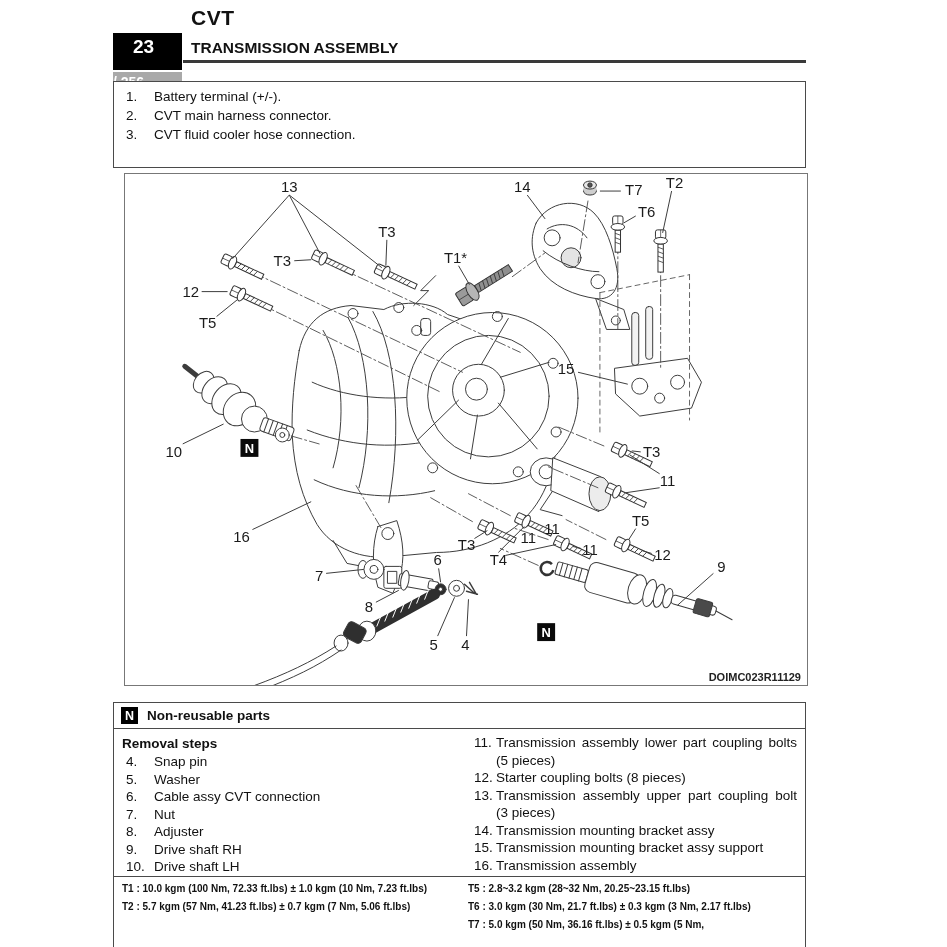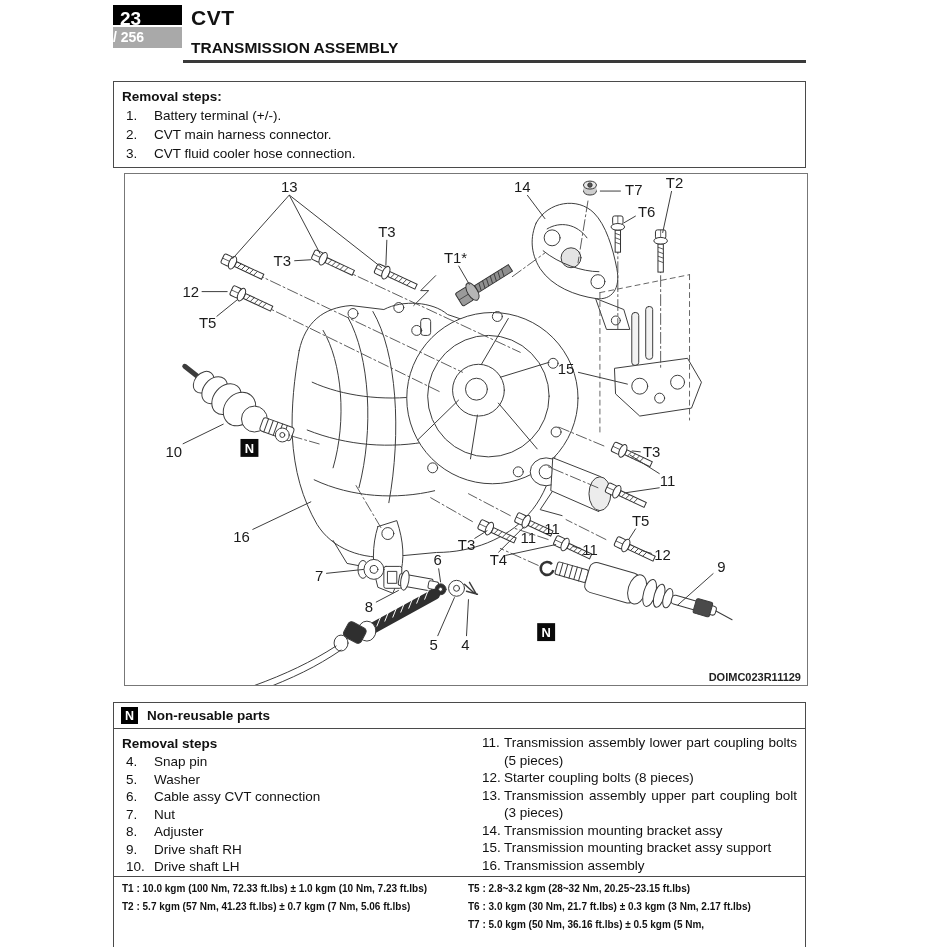--- a/index.html
+++ b/index.html
@@ -1,42 +1,42 @@
 <!DOCTYPE html>
 <html><head>
 <meta charset="utf-8">
 <style>
   html,body{margin:0;padding:0;background:#fff;}
   body{width:947px;height:947px;overflow:hidden;font-family:"Liberation Sans",sans-serif;color:#111;position:relative;}
   .page{position:absolute;inset:0;background:#fff;}
 
   
   .hdr-num{position:absolute;left:113px;top:5px;width:69px;}
-  .hdr-num .black{background:#000;color:#fff;font-weight:bold;font-size:19px;height:20px;line-height:28px;padding-left:7px;}
+  .hdr-num .black{background:#000;color:#fff;font-weight:bold;font-size:19px;height:37px;line-height:28px;padding-left:20px;margin-top:28px;}
   .hdr-num .gray{background:#a9a9a9;color:#fff;font-weight:bold;font-size:14px;height:21px;line-height:21px;margin-top:2px;}
   .chapter{position:absolute;left:191px;top:6px;font-size:21px;font-weight:bold;letter-spacing:.5px;}
   .section-title{position:absolute;left:191px;top:39px;font-size:15.5px;font-weight:bold;}
   .title-rule{position:absolute;left:183px;top:60px;width:623px;height:3px;background:#3a3a3a;}
 
   .box{position:absolute;border:1.5px solid #4a4a4a;background:#fff;box-sizing:border-box;}
   #pre-box{left:113px;top:81px;width:693px;height:87px;padding:5px 8px;}
   .b-head{font-weight:bold;font-size:13.5px;line-height:19px;}
   .row{position:relative;padding-left:32px;font-size:13.5px;line-height:17.5px;}
   .row .num{position:absolute;left:4px;}
   #pre-box .row{line-height:19px;}
 
   #diagram-box{left:124px;top:173px;width:684px;height:513px;border:1px solid #777;background:#fff;}
   #diagram-box svg{display:block;width:100%;height:100%;}
   .figcode{position:absolute;right:6px;bottom:2px;font-size:11px;font-weight:bold;color:#222;}
 
   #nr-box{left:113px;top:702px;width:693px;height:27px;display:flex;align-items:center;gap:9px;padding:0 7px;}
   .nbadge{width:17px;height:17px;background:#000;color:#fff;font-weight:bold;font-size:12.5px;display:flex;align-items:center;justify-content:center;flex:0 0 auto;}
   #nr-box .lbl{font-weight:bold;font-size:13.5px;text-align:center;}
 
-  #steps-box{left:113px;top:728px;width:693px;height:149px;padding:5px 8px;display:flex;column-gap:16px;}
+  #steps-box{left:113px;top:728px;width:693px;height:149px;padding:5px 8px;display:flex;column-gap:8px;}
   #steps-box .col{width:340px;flex:0 0 340px;}
   #steps-box .col.right{flex:1 1 auto;width:auto;}
   .col .row{text-align:justify;}
   .col.right .row{padding-left:26px;}
   .col.right .row .num{left:4px;}
 
   #torque-box{left:113px;top:876px;width:693px;height:110px;padding:3px 8px;display:flex;column-gap:6px;}
   #torque-box .col{width:340px;flex:0 0 340px;}
   #torque-box .col.right{flex:1 1 auto;width:auto;}
   .tq{font-weight:bold;font-size:10px;line-height:18px;text-align:justify;}
@@ -48,21 +48,20 @@
 
   <div class="hdr-num">
     <div class="black">23</div>
     <div class="gray">/ 256</div>
   </div>
   <div class="chapter">CVT</div>
   <div class="section-title">TRANSMISSION ASSEMBLY</div>
   <div class="title-rule"></div>
 
   <div class="box" id="pre-box">
-    <div class="b-head">Removal steps:</div>
     <div id="pre-list">
         <div class="row"><span class="num">1.</span><span>Battery terminal (+/-).</span></div>
         <div class="row"><span class="num">2.</span><span>CVT main harness connector.</span></div>
         <div class="row"><span class="num">3.</span><span>CVT fluid cooler hose connection.</span></div>
       </div>
   </div>
 
   <div class="box" id="diagram-box">
     <svg viewBox="123 173 685 513">
       <g stroke="#3c3c3c" fill="none" stroke-width="1" stroke-linejoin="round" stroke-linecap="round">

